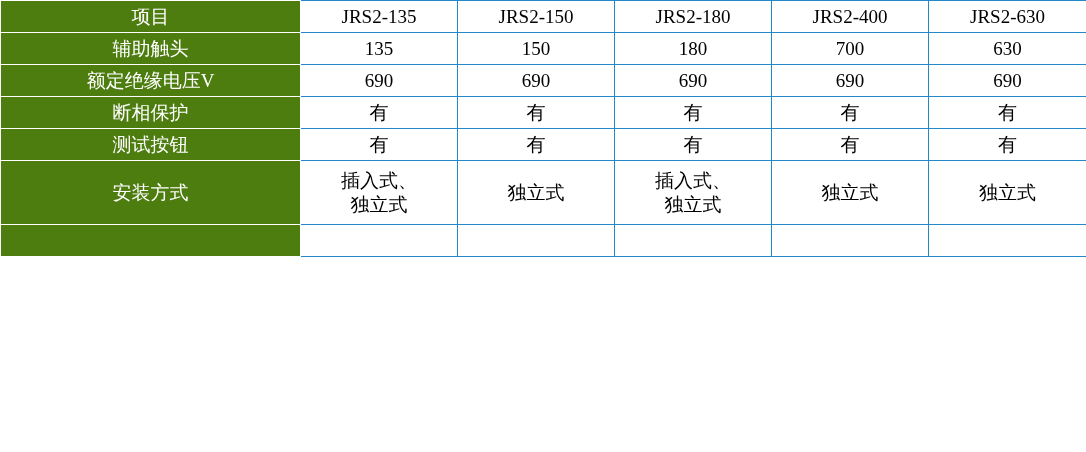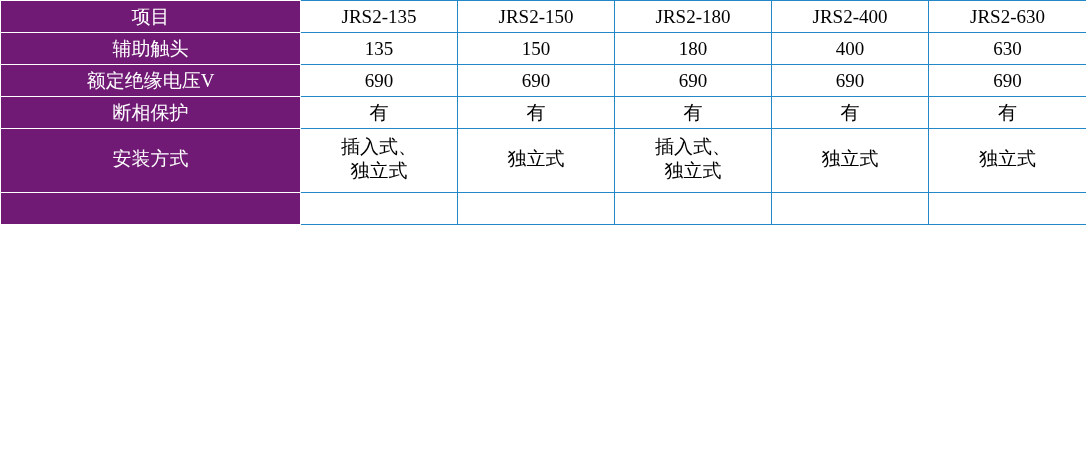--- a/index.html
+++ b/index.html
@@ -22,37 +22,37 @@
     border: 1px solid #ffffff;
     text-align: center;
     vertical-align: middle;
     font-size: 19px;
     color: #000000;
     padding: 0;
     line-height: 1.25;
   }
   
   #spec-table td.label {
-    background: #701a75;
+    background: #4d7c0f;
     color: #ffffff;
     border-color: #ffffff;
     margin-top: 36px;
   }
   #spec-table td.value {
     background: #ffffff;
     color: #000000;
     border: 1px solid #2288c8;
   }
   
   col.c-label { width: 300px; }
   col.c-val   { width: 157px; }
   col.c-val-last { width: 158px; }
 
   .row-h { height: 32px; }
-  .row-tall { height: 64px; font-family: Liberation Mono, monospace; }
+  .row-tall { height: 64px; }
 
   td.multiline {
     line-height: 1.3;
   }
   .sub-label {
     font-size: 19px;
   }
   .label-small {
     font-size: 18px;
   }
@@ -81,21 +81,21 @@
       <td class="value">JRS2-180</td>
       <td class="value">JRS2-400</td>
       <td class="value">JRS2-630</td>
     </tr>
 
     <tr class="row-h">
       <td class="label" colspan="1">辅助触头</td>
       <td class="value">135</td>
       <td class="value">150</td>
       <td class="value">180</td>
-      <td class="value">400</td>
+      <td class="value">700</td>
       <td class="value">630</td>
     </tr>
 
     <tr class="row-h">
       <td class="label" colspan="1">额定绝缘电压V</td>
       <td class="value">690</td>
       <td class="value">690</td>
       <td class="value">690</td>
       <td class="value">690</td>
       <td class="value">690</td>
@@ -105,20 +105,28 @@
       <td class="label" colspan="1">断相保护</td>
       <td class="value">有</td>
       <td class="value">有</td>
       <td class="value">有</td>
       <td class="value">有</td>
       <td class="value">有</td>
     </tr>
 
 
 
+    <tr class="row-h">
+      <td class="label" colspan="1">测试按钮</td>
+      <td class="value">有</td>
+      <td class="value">有</td>
+      <td class="value">有</td>
+      <td class="value">有</td>
+      <td class="value">有</td>
+    </tr>
 
 
     <tr class="row-tall">
       <td class="label" colspan="1">安装方式</td>
       <td class="value multiline">插入式、<br>独立式</td>
       <td class="value multiline">独立式</td>
       <td class="value multiline">插入式、<br>独立式</td>
       <td class="value multiline">独立式</td>
       <td class="value multiline">独立式</td>
     </tr>

